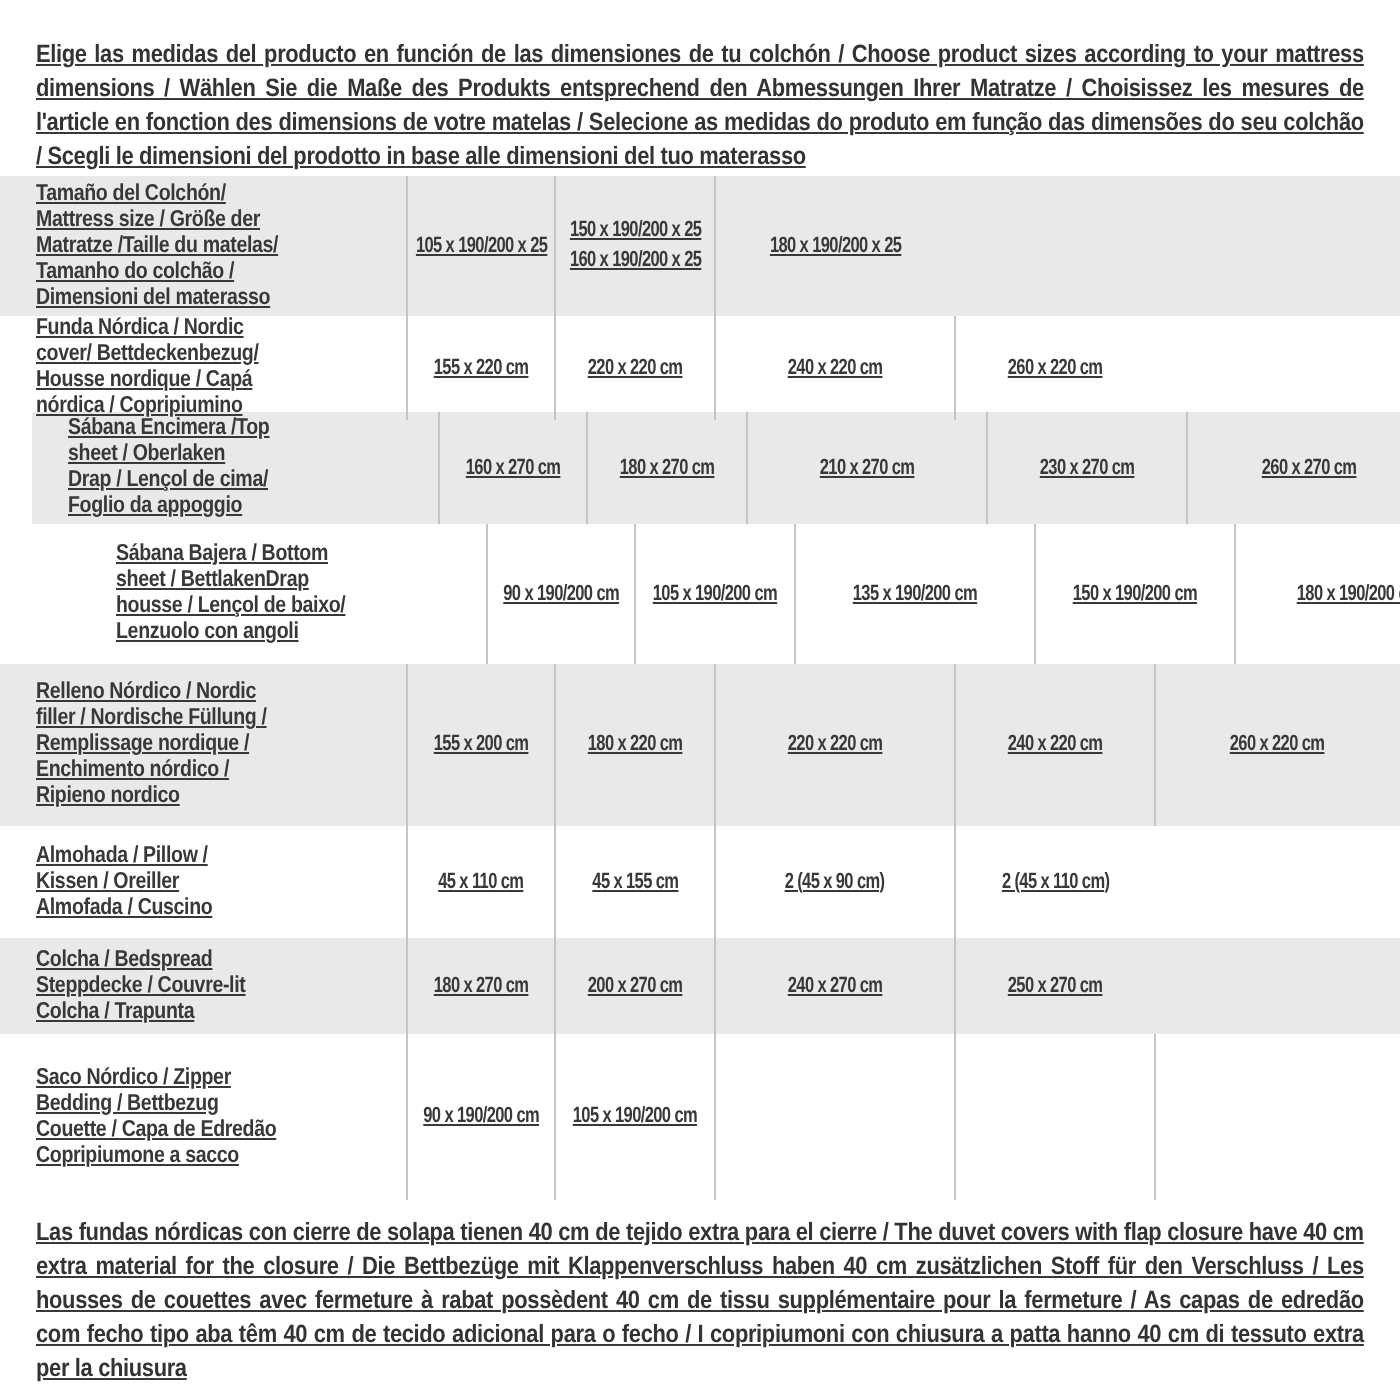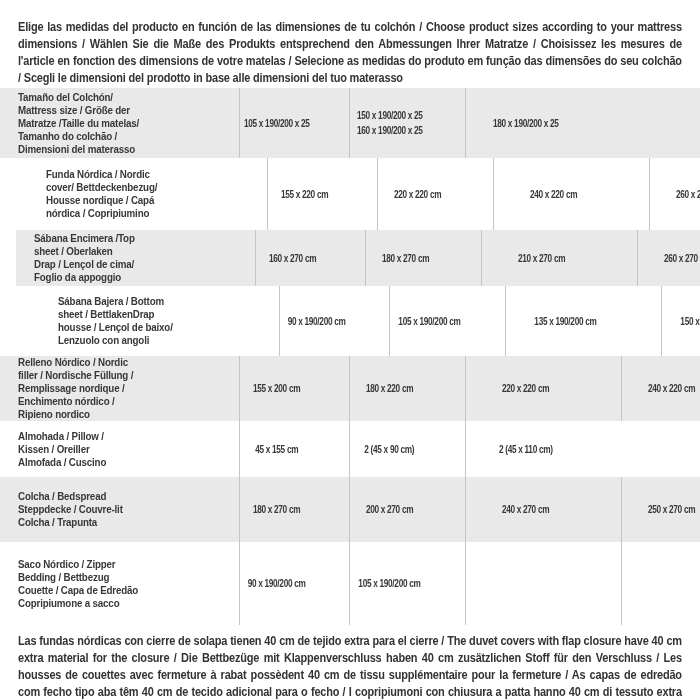--- a/index.html
+++ b/index.html
@@ -3,21 +3,21 @@
 <meta charset="utf-8">
 <style>
   * { margin: 0; padding: 0; box-sizing: border-box; }
   html, body { width: 700px; height: 700px; background: #ffffff; overflow: hidden; }
   body {
     font-family: "Liberation Sans", sans-serif;
     font-weight: bold;
     color: #383838;
     letter-spacing: -0.2px;
   }
-  .page { width: 700px; height: 700px; position: relative; }
+  .page { width: 700px; height: 700px; position: relative; text-decoration: underline; }
 
   
   .para {
     margin-left: 18px;
     width: 757px;               
     transform: scaleX(0.877);
     transform-origin: left top;
     font-size: 12.5px;
     line-height: 17px;
     text-align: justify;
@@ -25,26 +25,25 @@
   }
   .para.header { padding-top: 19px; height: 88px; }
   .para.footer { margin-top: 8px; }
 
   
   .size-table { width: 700px; }
   .row {
     display: grid;
     grid-template-columns: 203px 74px 80px 120px 100px 123px;
     background: #ffffff;
-    gap: 36px;
   }
   .row.gray { background: #e9e9e9; }
-  .r1 { height: 70px; } .r2 { height: 72px; padding-left: 28px; } .r3 { height: 56px; margin-left: 16px; }
-  .r4 { height: 70px; margin-left: 40px; } .r5 { height: 65px; } .r6 { height: 56px; }
-  .r7 { height: 65px; } .r8 { height: 83px; }
+  .r1 { height: 70px; } .r2 { height: 48px; } .r3 { height: 56px; margin-left: 16px; }
+  .r4 { height: 70px; margin-left: 40px; } .r5 { height: 81px; } .r6 { height: 56px; }
+  .r7 { height: 48px; } .r8 { height: 83px; }
 
   .cell {
     display: flex;
     align-items: center;
     justify-content: center;
     overflow: visible;
   }
   .cell.val { border-left: 1px solid #c5c5c5; }
   .cell.label { justify-content: flex-start; padding-left: 18px; }
 
@@ -127,20 +126,23 @@
       <div class="cell val">
           <span class="val-text">160 x 270 cm</span>
         </div>
       <div class="cell val">
           <span class="val-text">180 x 270 cm</span>
         </div>
       <div class="cell val">
           <span class="val-text">210 x 270 cm</span>
         </div>
       <div class="cell val">
+          <span class="val-text">230 x 270 cm</span>
+        </div>
+      <div class="cell val">
           <span class="val-text">260 x 270 cm</span>
         </div>
     </div>
 
     <div class="row r4">
       <div class="cell label">
           <span class="lbl-text">Sábana Bajera / Bottom
 sheet / BettlakenDrap
 housse / Lençol de baixo/
 Lenzuolo con angoli</span>
@@ -187,20 +189,23 @@
         </div>
     </div>
 
     <div class="row r6">
       <div class="cell label">
           <span class="lbl-text">Almohada  / Pillow /
 Kissen / Oreiller
 Almofada / Cuscino</span>
         </div>
       <div class="cell val">
+          <span class="val-text">45 x 110 cm</span>
+        </div>
+      <div class="cell val">
           <span class="val-text">45 x 155 cm</span>
         </div>
       <div class="cell val">
           <span class="val-text">2 (45 x 90 cm)</span>
         </div>
       <div class="cell val">
           <span class="val-text">2 (45 x 110 cm)</span>
         </div>
     </div>
 

